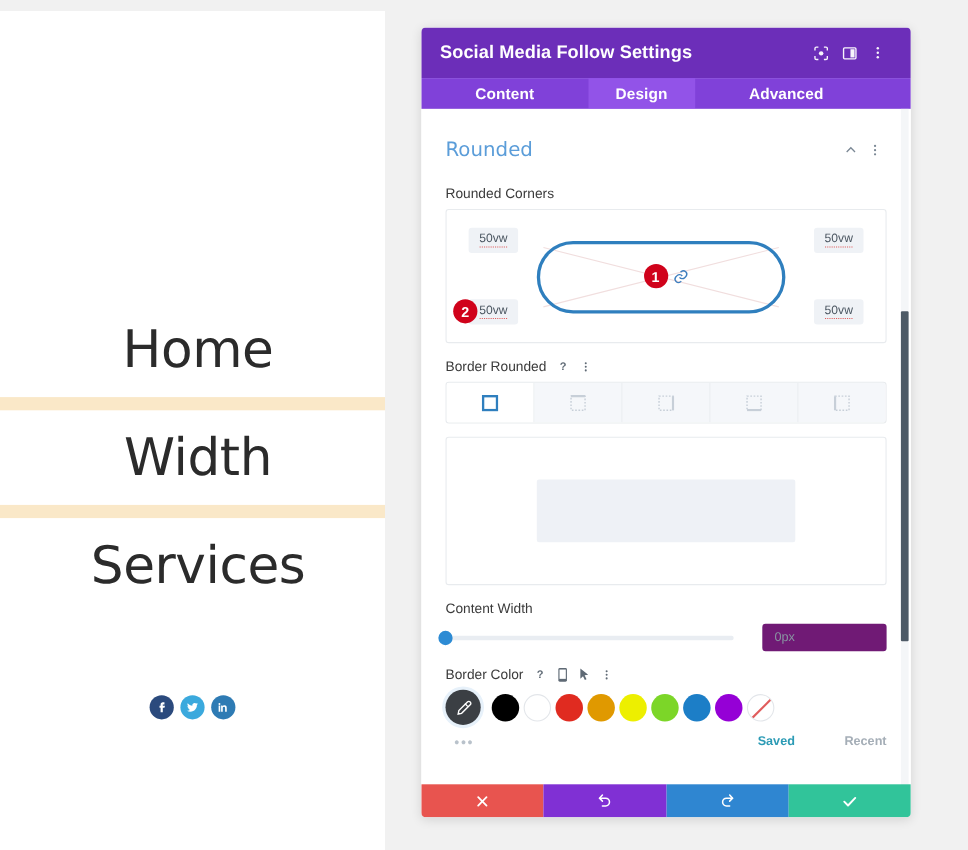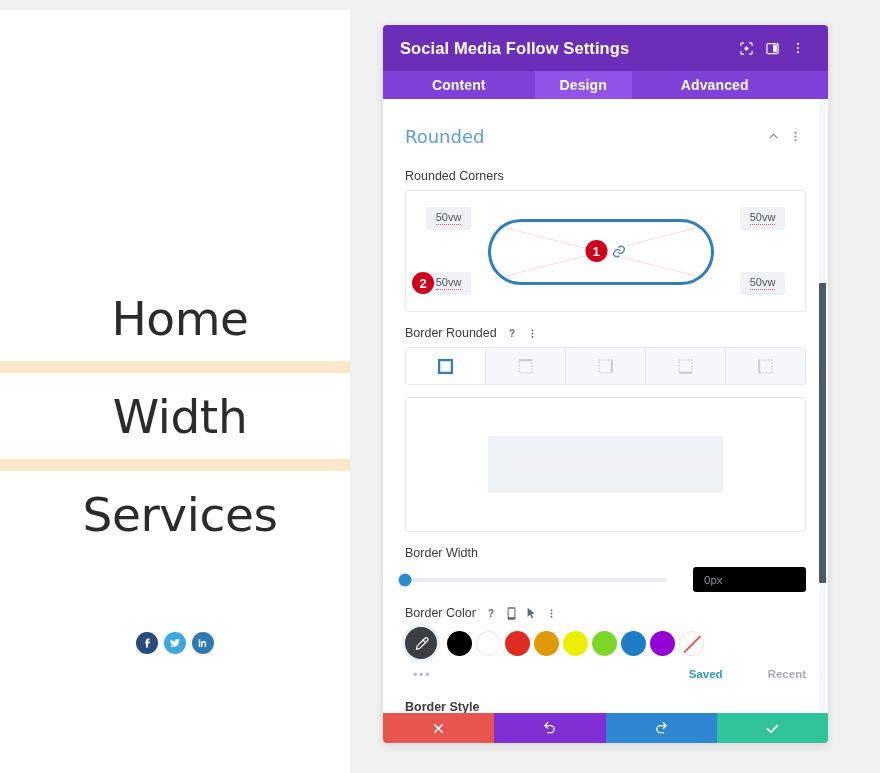--- a/index.html
+++ b/index.html
@@ -283,21 +283,21 @@
   #slider-thumb {
     position: absolute;
     left: 0; top: 50%;
     transform: translate(-50%, -50%);
     width: 13px; height: 13px;
     border-radius: 50%;
     background: #2d8bd4;
   }
   #width-value {
     width: 113px; height: 25px;
-    background: #000000;
+    background: #701a75;
     border-radius: 3px;
     display: flex;
     align-items: center;
     padding-left: 11px;
     font-size: 11.5px;
     color: #8894a1;
   }
 
   
   #swatch-row {
@@ -576,21 +576,21 @@
               <path d="M1.2 1.2v13.6" stroke="#c7cfd8" stroke-width="2.2"></path>
             </svg>
         </div>
       </div>
 
       <div id="border-preview">
         <div id="border-preview-inner"></div>
       </div>
 
       <div class="field-label">
-        <span class="lbl-txt">Border Width</span>
+        <span class="lbl-txt">Content Width</span>
       </div>
       <div id="width-row">
         <div id="slider-track">
           <div id="slider-thumb"></div>
         </div>
         <div id="width-value">0px</div>
       </div>
 
       <div class="field-label">
         <span class="lbl-txt">Border Color</span>
@@ -636,21 +636,20 @@
         <div class="swatch" style="background:#9500d6"></div>
         <div class="swatch" id="swatch-none"></div>
       </div>
 
       <div id="swatch-footer">
         <div id="dots-more">•••</div>
         <div class="tabmini" id="tab-saved">Saved</div>
         <div class="tabmini" id="tab-recent">Recent</div>
       </div>
 
-      <div id="border-style-label">Border Style</div>
 
     </div>
   </div>
 
   <div id="scrollbar">
     <div id="scroll-thumb"></div>
   </div>
 
   <div id="modal-footer">
     <div class="action-btn" id="btn-cancel">

